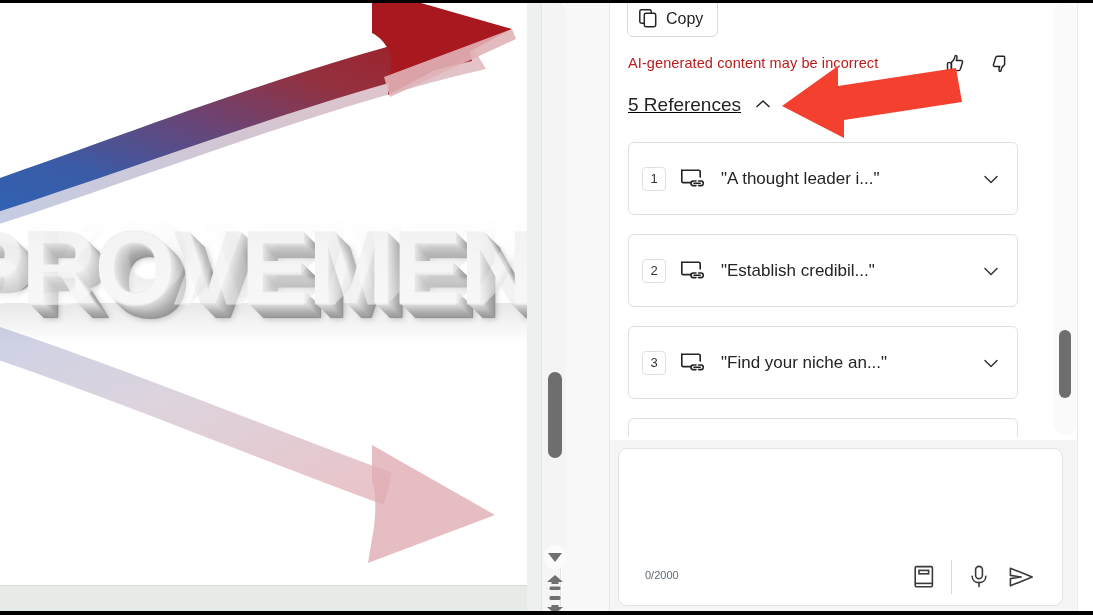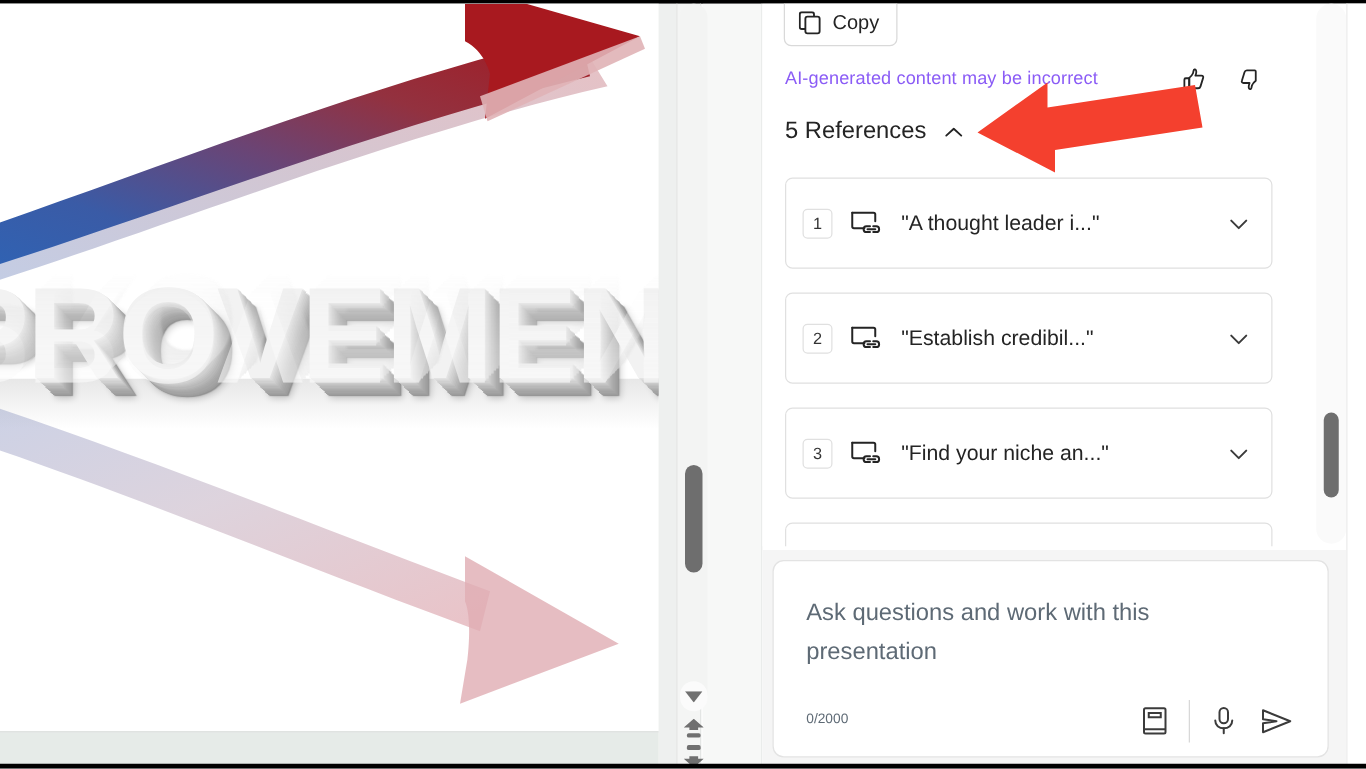--- a/index.html
+++ b/index.html
@@ -141,35 +141,35 @@
     display: inline-flex; align-items: flex-end; gap: 9px;
     border: 1px solid #d9d9d9; border-radius: 6px;
     background: #ffffff;
     color: #242424; font-size: 16px;
     padding-bottom: 8px;
   }
   .copy-btn .lbl { line-height: 1; position: relative; top: -1px; }
 
   .disclaimer {
     position: absolute; left: 18px; top: 52px;
-    font-size: 14.5px; color: #8b5cf6; letter-spacing: .1px;
+    font-size: 14.5px; color: #b91c1c; letter-spacing: .1px;
   }
   .vote-group {
     position: absolute; left: 330px; top: 46px;
     display: flex; gap: 16px; align-items: center;
   }
   .vote-btn {
     width: 30px; height: 30px;
     display: flex; align-items: center; justify-content: center;
     background: none; border: none;
   }
 
   .refs-header {
     position: absolute; left: 18px; top: 91px;
-    display: flex; align-items: flex-end; gap: 12px;
+    display: flex; align-items: flex-start; gap: 12px; text-decoration: underline;
   }
   .refs-header .ttl { font-size: 19px; color: #242424; }
 
   .ref-card {
     position: absolute; left: 18px;
     width: 390px; height: 73px;
     border: 1px solid #e0e0e0; border-radius: 6px;
     background: #ffffff;
     display: flex; align-items: center;
     padding: 0 14px 0 13px;
@@ -412,21 +412,20 @@
 
         <div class="ref-card c4">
           <span class="ref-text"></span>
         </div>
 
       </div>
     </div>
 
     <div class="composer-area">
       <div class="composer">
-        <div class="composer-placeholder">Ask questions and work with this presentation</div>
         <div class="counter">0/2000</div>
         <div class="composer-actions">
           <button class="act-btn">
             <svg width="24" height="26" viewBox="0 0 24 26">
               <rect x="3.2" y="2.6" width="17.2" height="20.2" rx="1.2" fill="none" stroke="#3b3b3b" stroke-width="1.6"></rect>
               <rect x="7.0" y="6.4" width="9.6" height="3.4" fill="none" stroke="#3b3b3b" stroke-width="1.6"></rect>
               <path d="M3.2 19.4 L20.4 19.4" fill="none" stroke="#3b3b3b" stroke-width="1.6"></path>
             </svg>
           </button>
           <span class="act-divider"></span>

